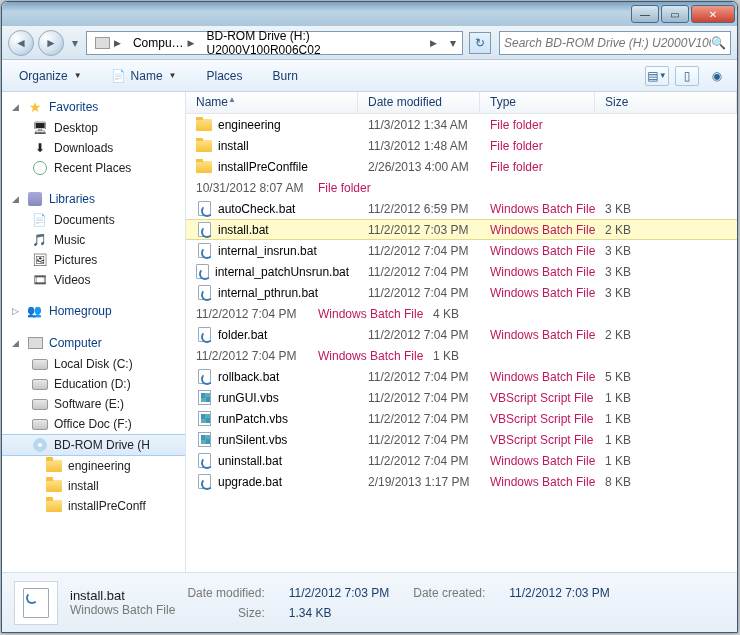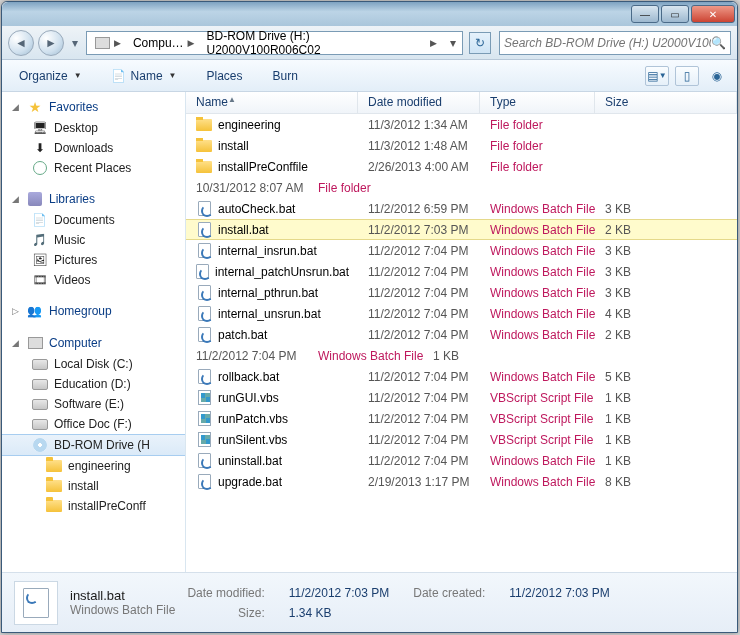--- a/index.html
+++ b/index.html
@@ -384,36 +384,30 @@
        <span class="icn">
                 <span class="i-bat"></span>
               </span>
        <span>internal_pthrun.bat</span>
      </div>
      <div class="cell date">11/2/2012 7:04 PM</div>
      <div class="cell type">Windows Batch File</div>
      <div class="cell size">3 KB</div>
    </div>
           <div class="row">
-     <div class="cell name">
-       <span class="icn">
-                <span class="i-bat"></span>
-              </span>
-       <span>internal_unsrun.bat</span>
-     </div>
      <div class="cell date">11/2/2012 7:04 PM</div>
      <div class="cell type">Windows Batch File</div>
      <div class="cell size">4 KB</div>
    </div>
           <div class="row">
      <div class="cell name">
        <span class="icn">
                 <span class="i-bat"></span>
               </span>
-       <span>patch.bat</span>
+       <span>folder.bat</span>
      </div>
      <div class="cell date">11/2/2012 7:04 PM</div>
      <div class="cell type">Windows Batch File</div>
      <div class="cell size">2 KB</div>
    </div>
           <div class="row">
      <div class="cell date">11/2/2012 7:04 PM</div>
      <div class="cell type">Windows Batch File</div>
      <div class="cell size">1 KB</div>
    </div>

